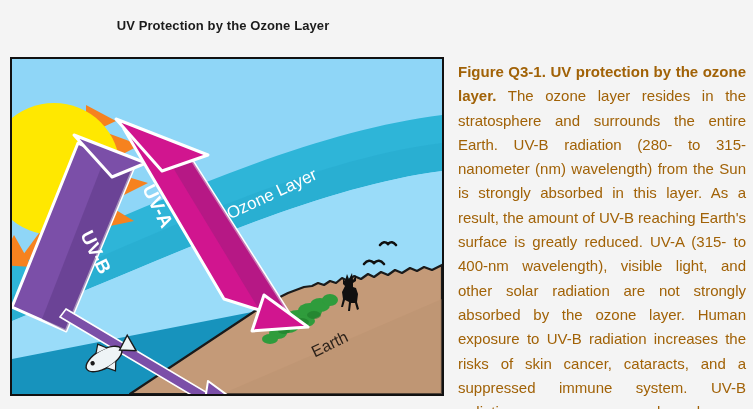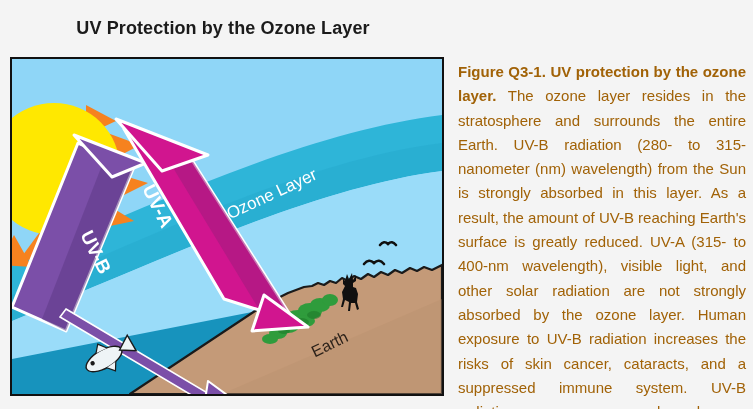--- a/index.html
+++ b/index.html
@@ -19,21 +19,21 @@
     inset: 0;
   }
 
   
   .figure-title {
     position: absolute;
     left: 8px;
     top: 18px;
     width: 430px;
     text-align: center;
-    font-size: 18px;
+    font-size: 13px;
     font-weight: bold;
     color: #1b1b1b;
     letter-spacing: 0.1px;
   }
 
   
   .figure-panel {
     position: absolute;
     left: 10px;
     top: 57px;

